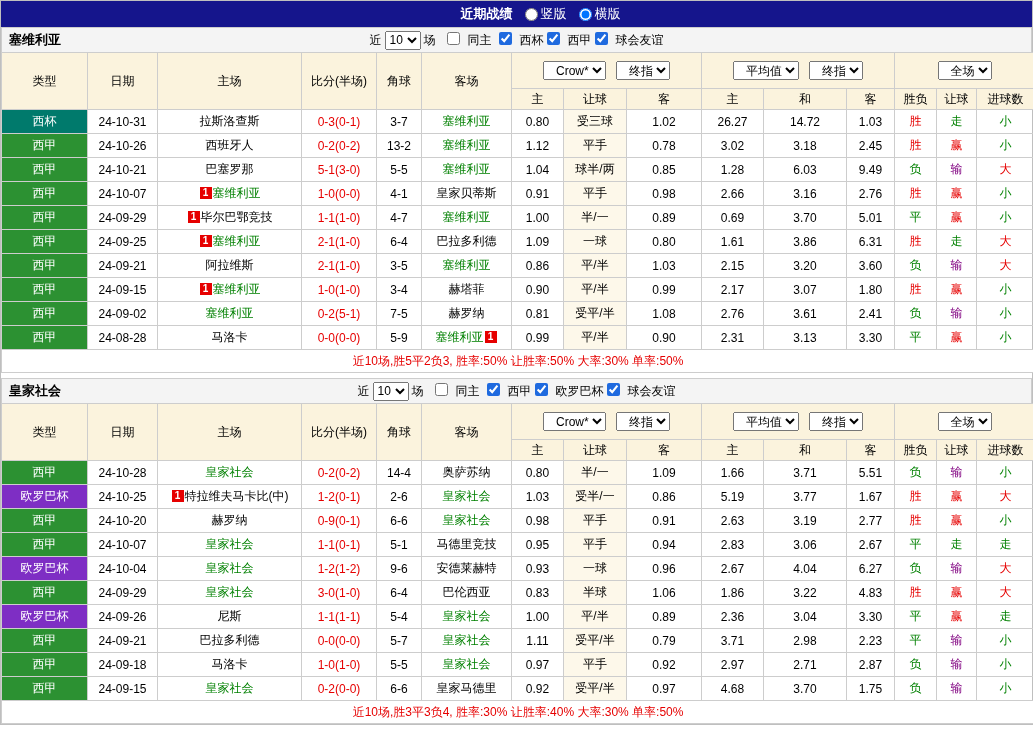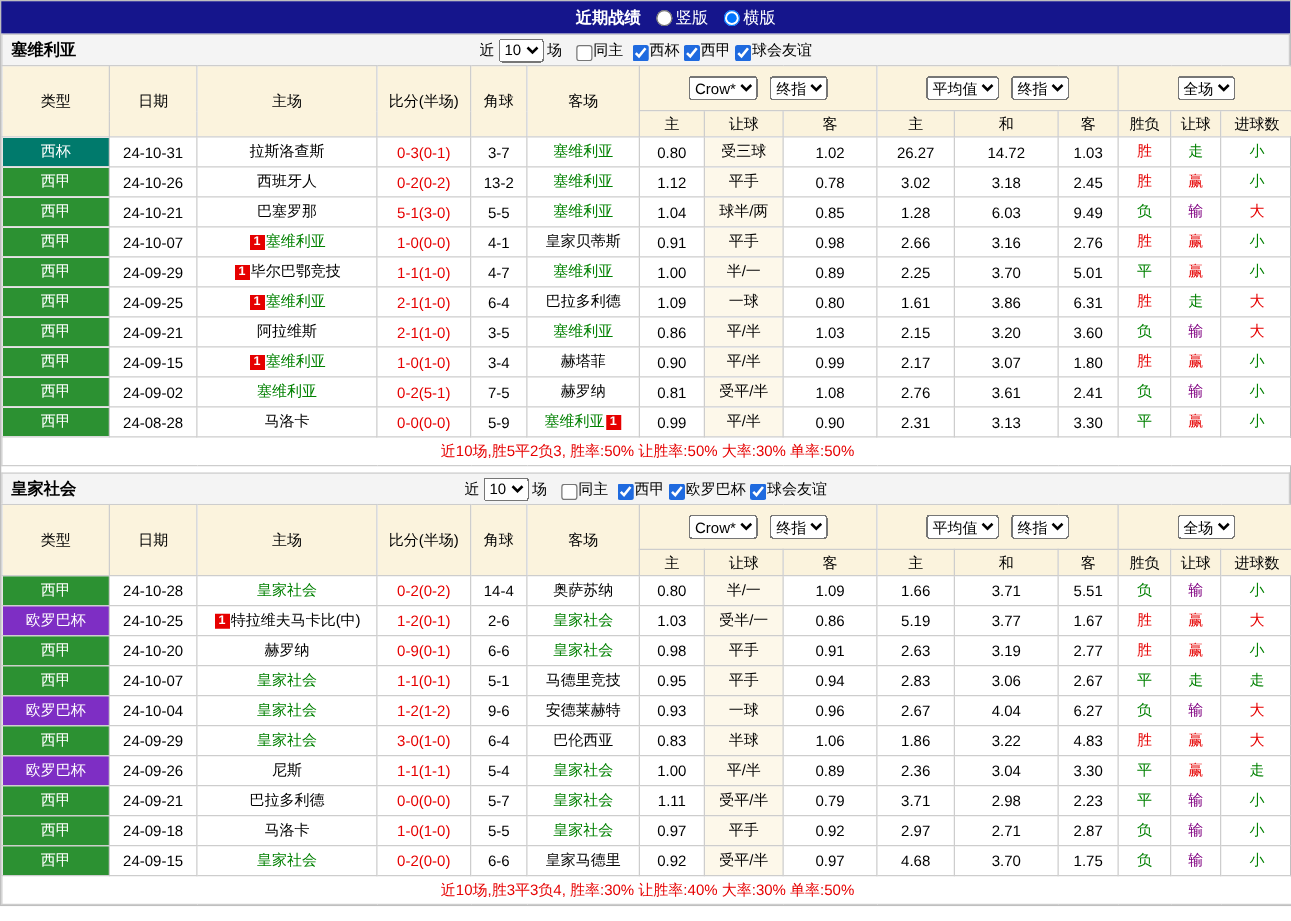--- a/index.html
+++ b/index.html
@@ -21,33 +21,33 @@
   .topbar input { margin: 0; width: 13px; height: 13px; }
   #sections .section + .section { margin-top: 5px; }
   .teambar {
     height: 25px; background: #f4f4f4;
     border: 1px solid #cdcdcd; border-bottom: none;
     position: relative; display: flex; align-items: center; justify-content: center;
     font-size: 12px;
   }
   .teambar .team { position: absolute; left: 7px; font-weight: bold; font-size: 13px; color: #000; }
   .filters { display: flex; align-items: center; gap: 3px; }
-  .filters .cb { display: inline-flex; align-items: flex-end; gap: 1px; cursor: pointer; }
+  .filters .cb { display: inline-flex; align-items: flex-start; gap: 8px; cursor: pointer; }
   .filters .same-home { margin-left: 8px; margin-right: 4px; }
   .filters input { margin: 0; accent-color: #1f6adf; width: 13px; height: 13px; }
   select { font-size: 12px; height: 19px; font-family: inherit; }
   table { border-collapse: collapse; table-layout: fixed; width: 1033px; font-size: 12px; }
   th, td {
     border: 1px solid #cdcdcd; text-align: center; white-space: nowrap;
     overflow: hidden; padding: 0 1px; font-weight: normal; color: #000;
   }
   thead tr:first-child th { height: 24px; }
   thead tr:last-child th { height: 21px; }
   thead th { background: var(--header_cream, #fbf3dd); }
-  thead th.selcell select { margin: 8px 5px; }
+  thead th.selcell select { margin: 8px 5px; padding-left: 8px; }
   tbody td { height: 24px; }
   td.comp { color: #fff; }
   td.score { color: var(--score_red, #e60000); }
   .focus { color: var(--focus_green, #008000); }
   td.handicap { background: #fdf8ea; }
   .card {
     display: inline-block; background: var(--score_red, #e60000); color: #fff;
     width: 12px; height: 12px; line-height: 12px; font-size: 10px;
     font-weight: bold; text-align: center; margin: 0 1px; vertical-align: 1px;
   }
@@ -208,21 +208,21 @@
             <tr>
               <td class="comp" style="background: rgb(44, 145, 50);">西甲</td>
               <td>24-09-29</td>
               <td><span class="card">1</span><span>毕尔巴鄂竞技</span></td>
               <td class="score">1-1(1-0)</td>
               <td>4-7</td>
               <td><span class="focus">塞维利亚</span></td>
               <td>1.00</td>
               <td class="handicap">半/一</td>
               <td>0.89</td>
-              <td>2.25</td>
+              <td>0.69</td>
               <td>3.70</td>
               <td>5.01</td>
               <td style="color: rgb(0, 128, 0);">平</td>
               <td style="color: rgb(230, 0, 0);">赢</td>
               <td style="color: rgb(0, 128, 0);">小</td>
             </tr>
             <tr>
               <td class="comp" style="background: rgb(44, 145, 50);">西甲</td>
               <td>24-09-25</td>
               <td><span class="card">1</span><span class="focus">塞维利亚</span></td>

